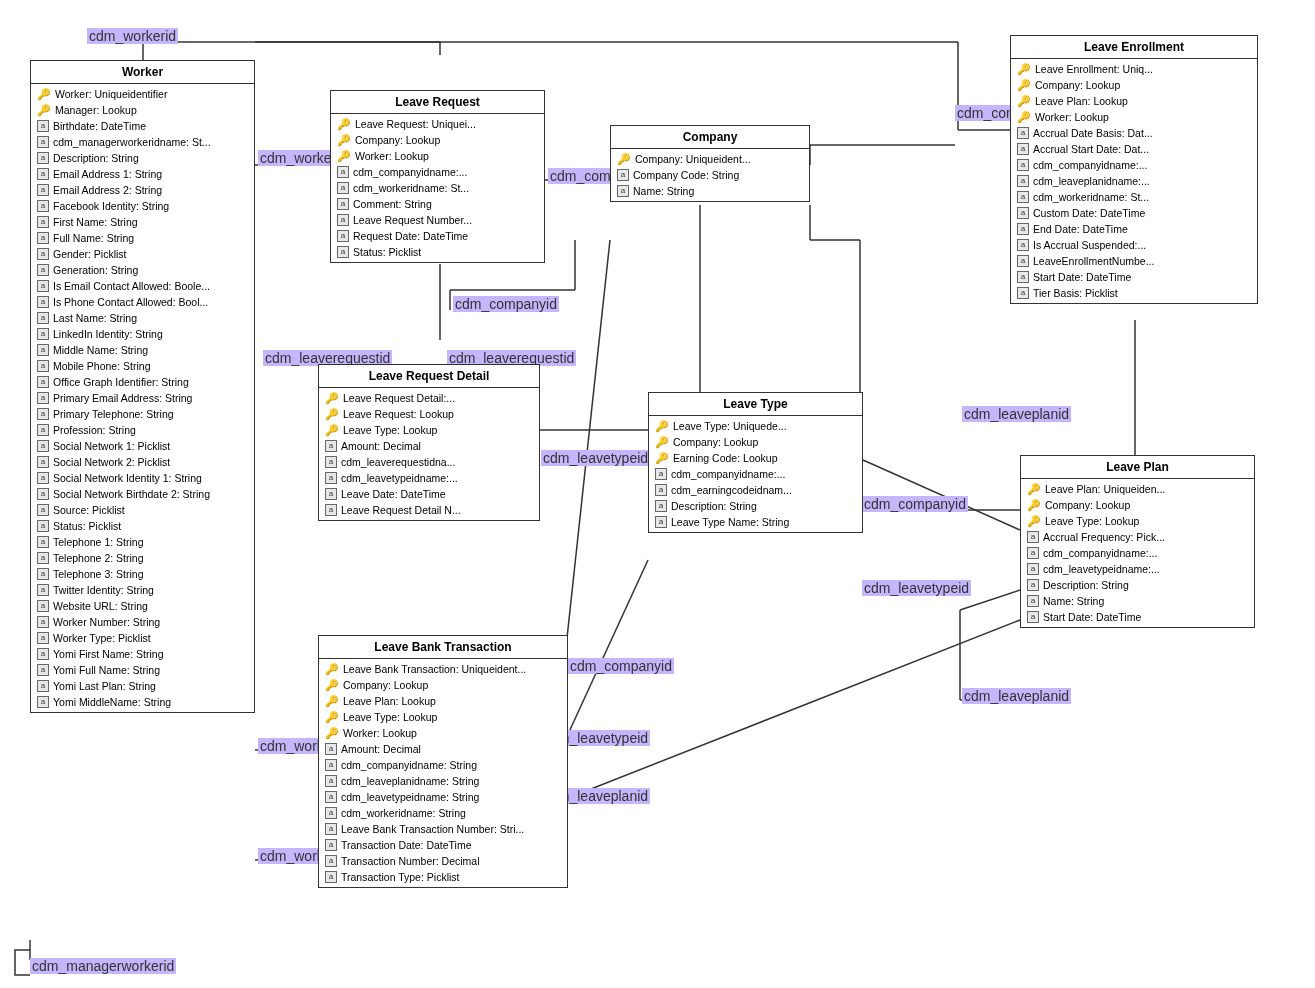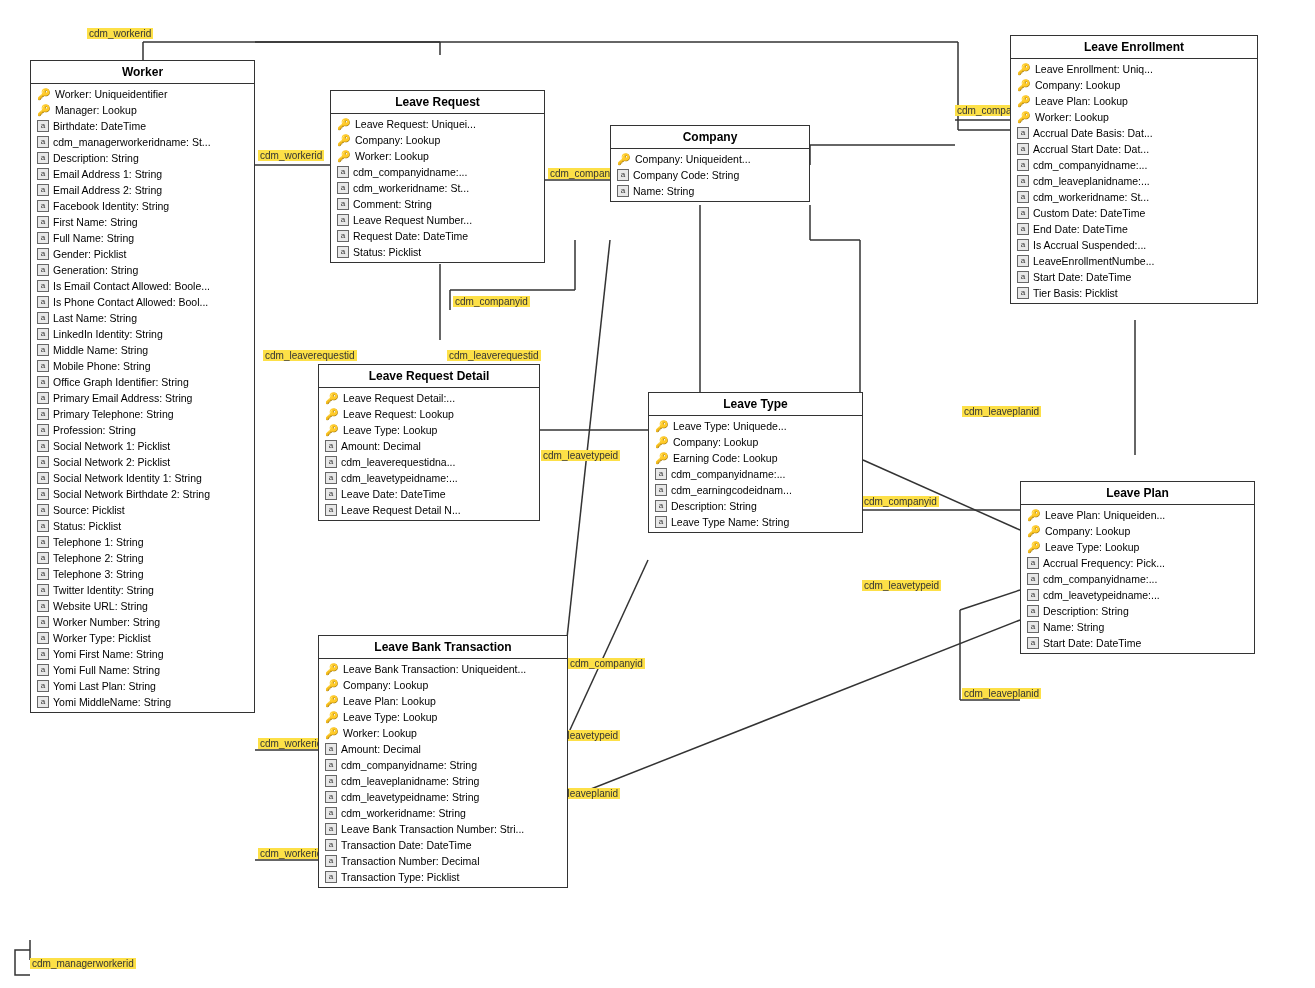--- a/index.html
+++ b/index.html
@@ -69,23 +69,23 @@
       font-size: 8px;
       display: inline-flex;
       align-items: center;
       justify-content: center;
       color: #333;
       flex-shrink: 0;
       margin-right: 4px;
     }
     .connector-label {
       position: absolute;
-      font-size: 10px;
+      font-size: 14px;
       color: #333;
-      background: #fde047;
+      background: #c4b5fd;
       padding: 0 2px;
     }
     svg.connectors {
       position: absolute;
       top: 0;
       left: 0;
       width: 1315px;
       height: 988px;
       pointer-events: none;
     }
@@ -532,21 +532,21 @@
           <span class="icon-field">a</span>
           <span>Description: String</span>
         </div>
       <div class="field-row">
           <span class="icon-field">a</span>
           <span>Leave Type Name: String</span>
         </div>
     </div>
   </div>
 
-  <div class="entity-box" style="left:1020px;top:481px;width:235px;">
+  <div class="entity-box" style="left:1020px;top:455px;width:235px;">
     <div class="entity-title">Leave Plan</div>
     <div class="entity-fields">
       <div class="field-row">
           <span class="field-icon icon-key-gold" style="color: rgb(200, 160, 0); font-size: 11px; margin-right: 4px; width: 14px;">🔑</span>
           <span>Leave Plan: Uniqueiden...</span>
         </div>
       <div class="field-row">
           <span class="field-icon icon-key-gray" style="color: rgb(153, 153, 153); font-size: 11px; margin-right: 4px; width: 14px;">🔑</span>
           <span>Company: Lookup</span>
         </div>

